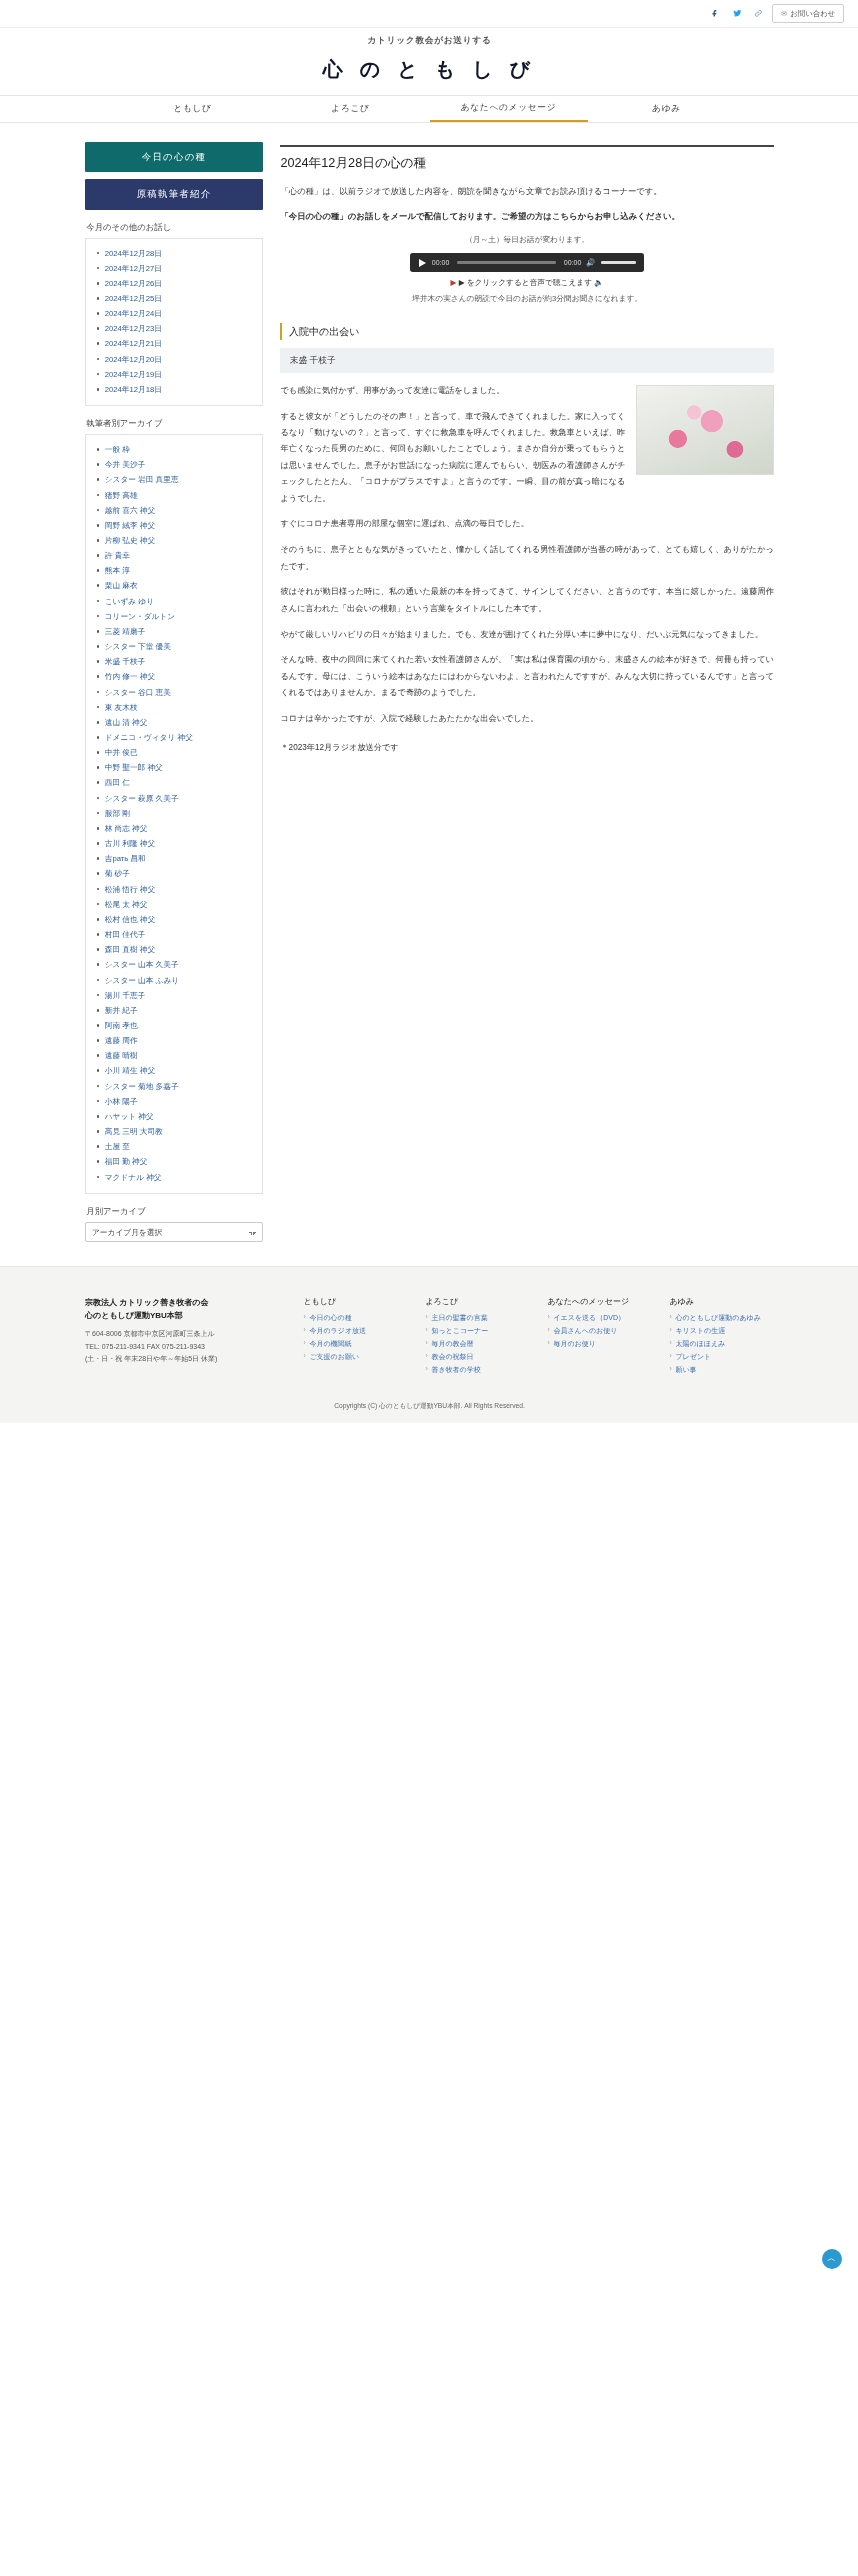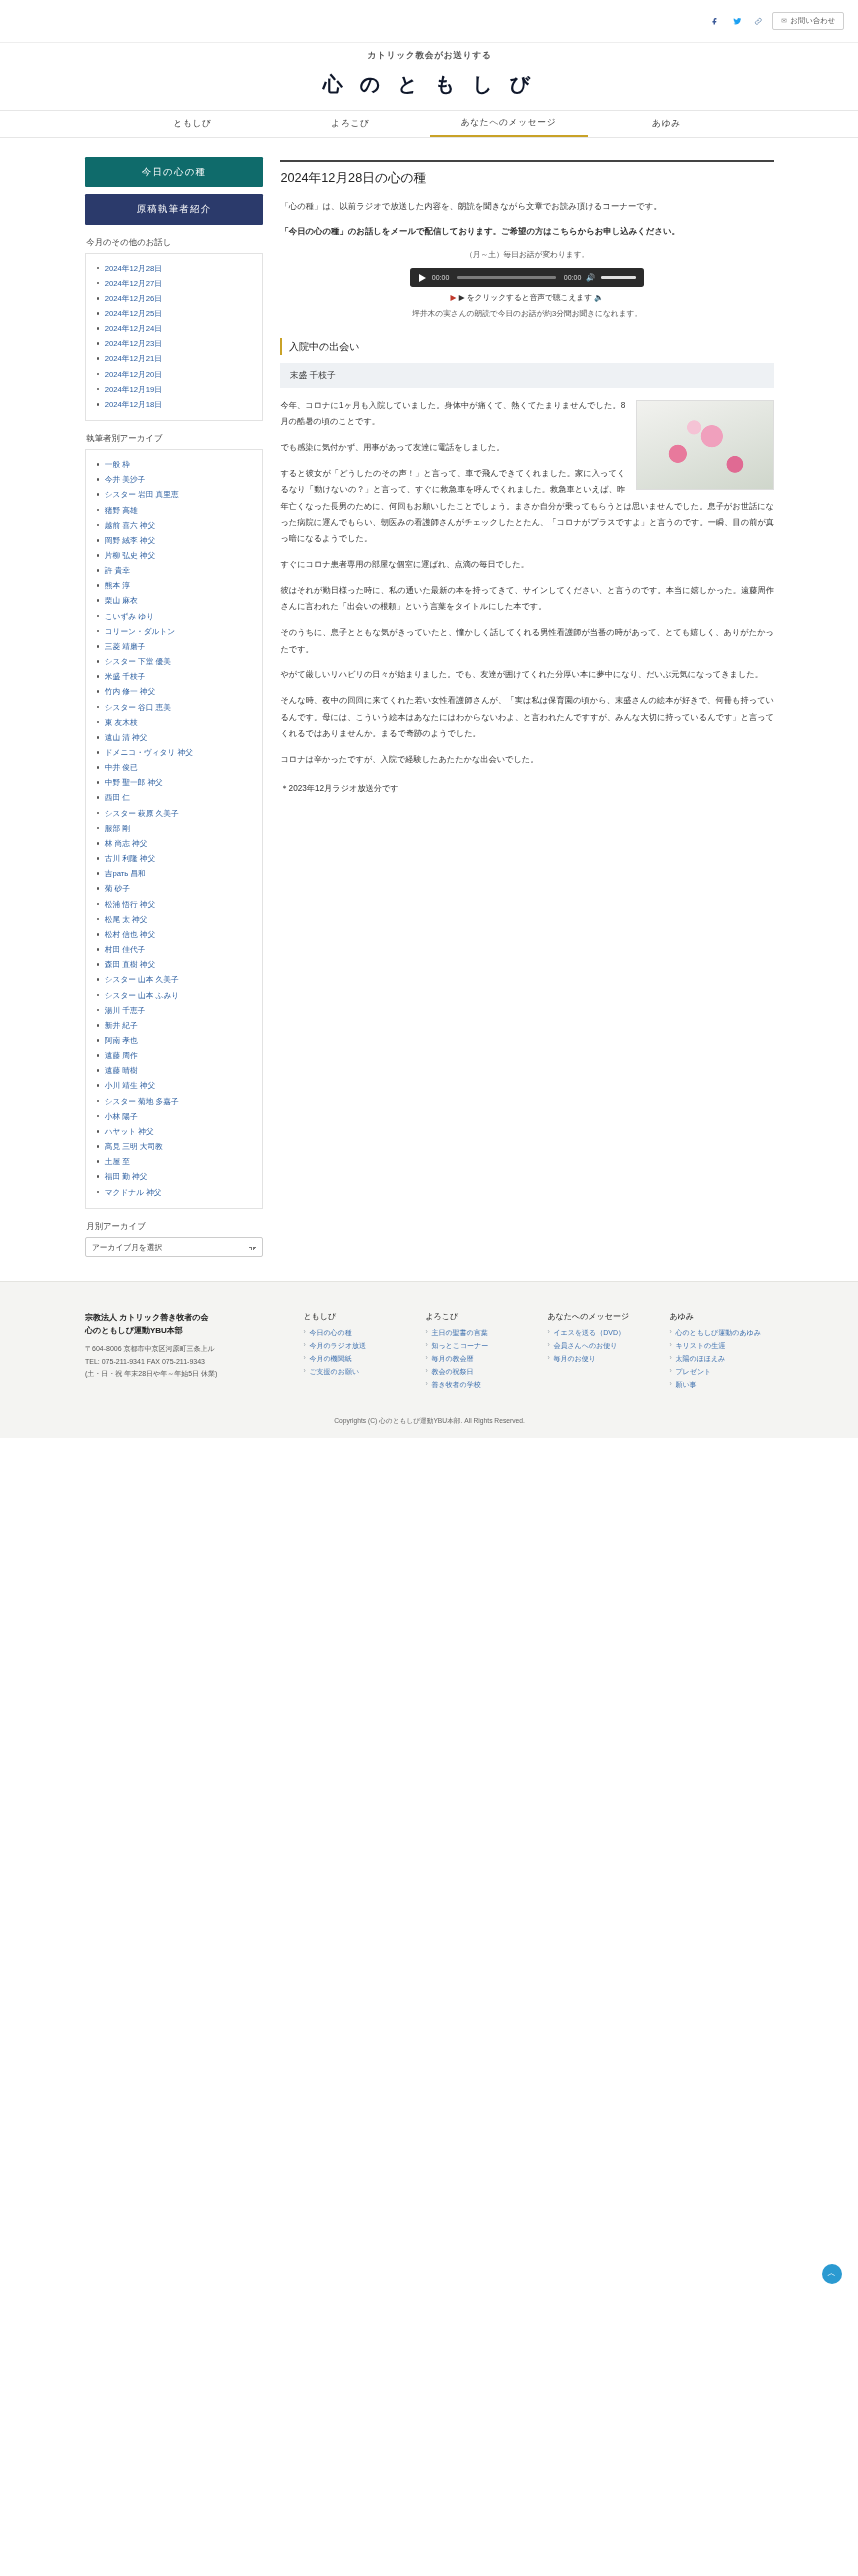--- a/index.html
+++ b/index.html
@@ -8,21 +8,21 @@
     width: 859px;
     background: #ffffff;
     font-family: "Liberation Sans", "DejaVu Sans", sans-serif;
     color: #333;
     font-size: 8.7px;
   }
   .page { width: 859px; position: relative; }
 
   
   .topbar {
-    height: 43px;
+    height: 28px;
     display: flex;
     align-items: center;
     justify-content: flex-end;
     padding-right: 14.7px;
     gap: 6.7px;
     border-bottom: 0.7px solid #eee;
   }
   .sns {
     width: 14.7px; height: 14.7px;
     display: inline-flex; align-items: center; justify-content: center;
@@ -460,26 +460,25 @@
           </span>
         </div>
         <div class="note-center">坪井木の実さんの朗読で今日のお話が約3分間お聞きになれます。</div>
       </div>
 
       <h2 class="sec-head">入院中の出会い</h2>
       <div class="author-bar">末盛 千枝子</div>
 
       <div class="body-text">
         <div class="photo"></div>
-        <p>今年、コロナに1ヶ月も入院していました。身体中が痛くて、熱くてたまりませんでした。8月の酷暑の頃のことです。</p>
         <p>でも感染に気付かず、用事があって友達に電話をしました。</p>
         <p>すると彼女が「どうしたのその声！」と言って、車で飛んできてくれました。家に入ってくるなり「動けないの？」と言って、すぐに救急車を呼んでくれました。救急車といえば、昨年亡くなった長男のために、何回もお願いしたことでしょう。まさか自分が乗ってもらうとは思いませんでした。息子がお世話になった病院に運んでもらい、朝医みの看護師さんがチェックしたとたん、「コロナがプラスですよ」と言うのです。一瞬、目の前が真っ暗になるようでした。</p>
         <p>すぐにコロナ患者専用の部屋な個室に運ばれ、点滴の毎日でした。</p>
+        <p>そのうちに、息子とともな気がきっていたと、憧かしく話してくれる男性看護師が当番の時があって、とても嬉しく、ありがたかったです。</p>
         <p>彼はそれが勤日様った時に、私の通いた最新の本を持ってきて、サインしてください、と言うのです。本当に嬉しかった。遠藤周作さんに言われた「出会いの根頼」という言葉をタイトルにした本です。</p>
-        <p>そのうちに、息子とともな気がきっていたと、憧かしく話してくれる男性看護師が当番の時があって、とても嬉しく、ありがたかったです。</p>
         <p>やがて厳しいリハビリの日々が始まりました。でも、友達が囲けてくれた分厚い本に夢中になり、だいぶ元気になってきました。</p>
         <p>そんな時、夜中の回回に来てくれた若い女性看護師さんが、「実は私は保育園の頃から、末盛さんの絵本が好きで、何冊も持っているんです。母には、こういう絵本はあなたにはわからないわよ、と言われたんですすが、みんな大切に持っているんです」と言ってくれるではありませんか。まるで奇跡のようでした。</p>
         <p>コロナは辛かったですが、入院で経験したあたたかな出会いでした。</p>
         <div class="closing-note">＊2023年12月ラジオ放送分です</div>
       </div>
     </main>
   </div>
 
   <footer class="footer">
     <div class="footer-inner">

